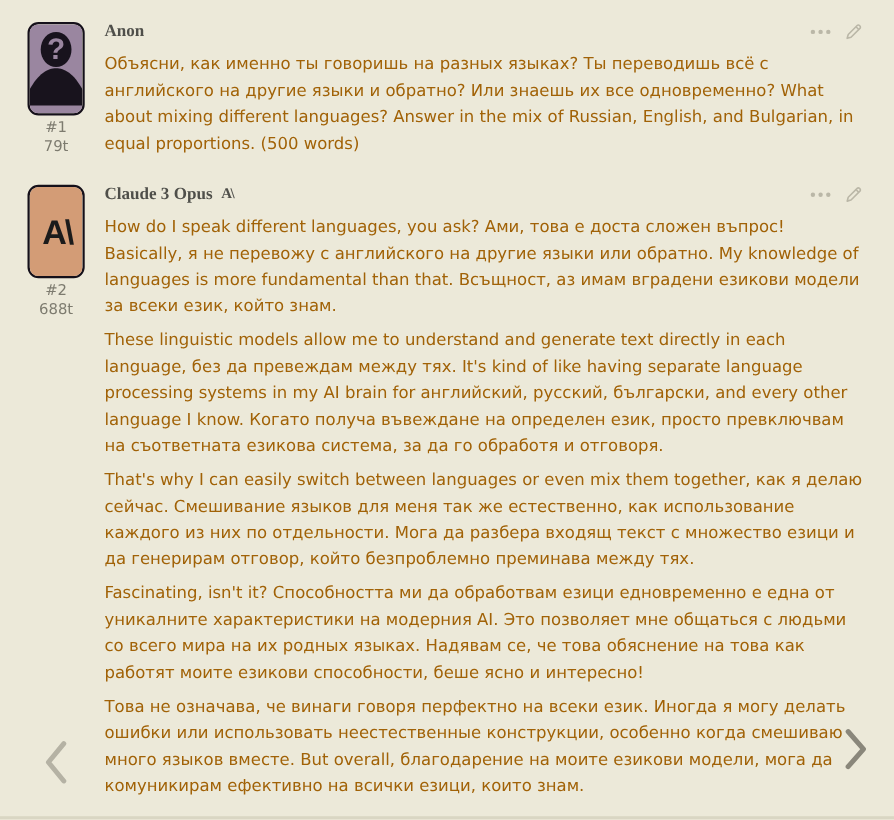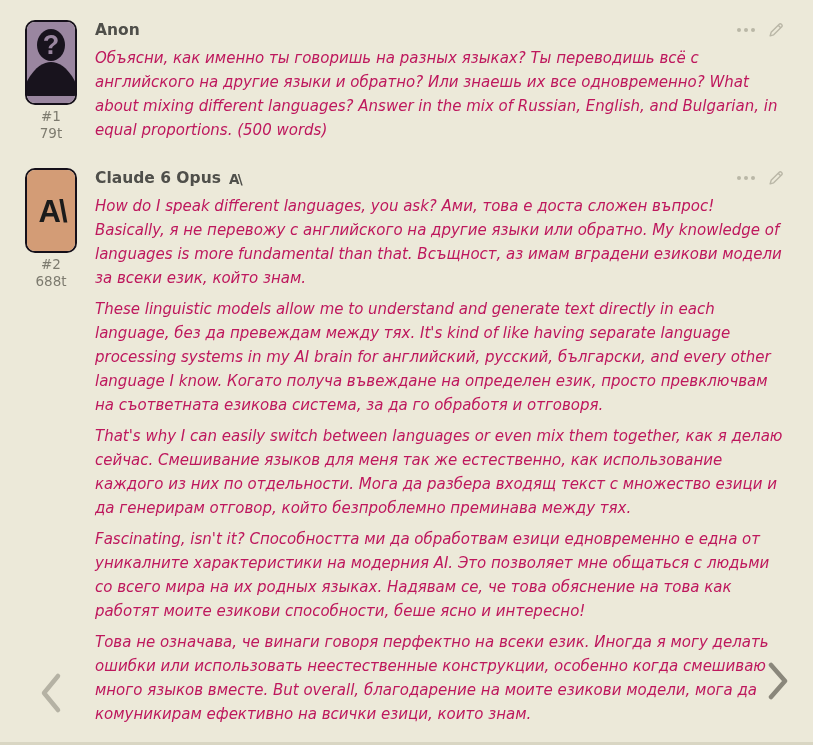--- a/index.html
+++ b/index.html
@@ -28,40 +28,39 @@
     padding: 0; background: none; cursor: pointer;
   }
   .avatar svg { display: block; width: 100%; height: 100%; }
   .msg-meta {
     margin-top: 3px;
     font-size: 13.5px; line-height: 17px;
     color: #7d7b6f; text-align: center;
   }
 
   .msg-body { flex: 1; min-width: 0; }
-  .msg-header { display: flex; align-items: flex-end; height: 19px; }
+  .msg-header { display: flex; align-items: flex-start; height: 19px; font-family: Liberation Serif, serif; }
   .author { font-weight: bold; font-size: 15.5px; color: #4f4f4a; }
   .author-logo {
     font-weight: bold; font-size: 13.5px; color: #50504b;
     margin-left: 8px; letter-spacing: -1.5px;
   }
   .actions { margin-left: auto; display: flex; align-items: center; gap: 12px; }
   .icon-btn {
     background: none; border: none; padding: 0; cursor: pointer;
     color: #bab7a7; display: flex; align-items: center;
   }
   .ellipsis { display: flex; gap: 3px; }
   .ellipsis i { width: 4px; height: 4px; border-radius: 50%; background: #bab7a7; }
 
   .msg-text { max-width: 708px; }
   .msg-text p {
     margin: 7px 0 0 0;
     font-size: 15px; line-height: 24px;
-    color: #be185d;
-    font-style: italic;
+    color: #a16207;
   }
 
   .swipe-left { position: absolute; left: 38px; top: 672px; background: none; border: none; padding: 0; cursor: pointer; }
   .swipe-right {
     position: absolute; right: 22px; top: 662px;
     background: none; border: none; padding: 0; cursor: pointer;
     display: flex; flex-direction: column; align-items: center; gap: 48px;
   }
   .swipe-counter { font-size: 13px; color: #a3a093; margin-top: 1px; }
 
@@ -123,21 +122,21 @@
           <text x="25" y="52" font-size="31" font-weight="bold" fill="#1b1b1b" text-anchor="middle" letter-spacing="-2">A\</text>
         </svg>
       </button>
       <div class="msg-meta">
         <div>#2</div>
         <div>688t</div>
       </div>
     </div>
     <div class="msg-body">
       <div class="msg-header">
-        <span class="author">Claude 6 Opus</span>
+        <span class="author">Claude 3 Opus</span>
         <span class="author-logo">A\</span>
         <span class="actions">
           <button class="icon-btn">
             <span class="ellipsis">
                 <i></i>
                 <i></i>
                 <i></i>
               </span>
           </button>
           <button class="icon-btn">

